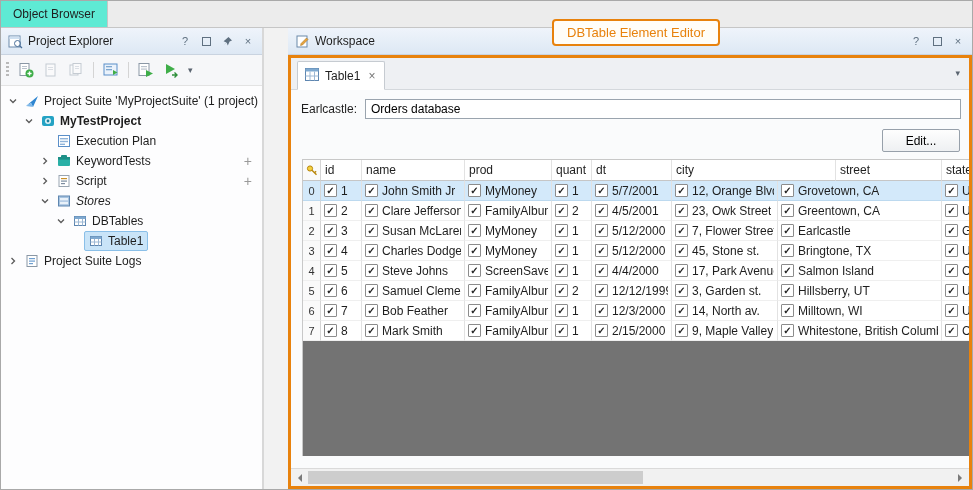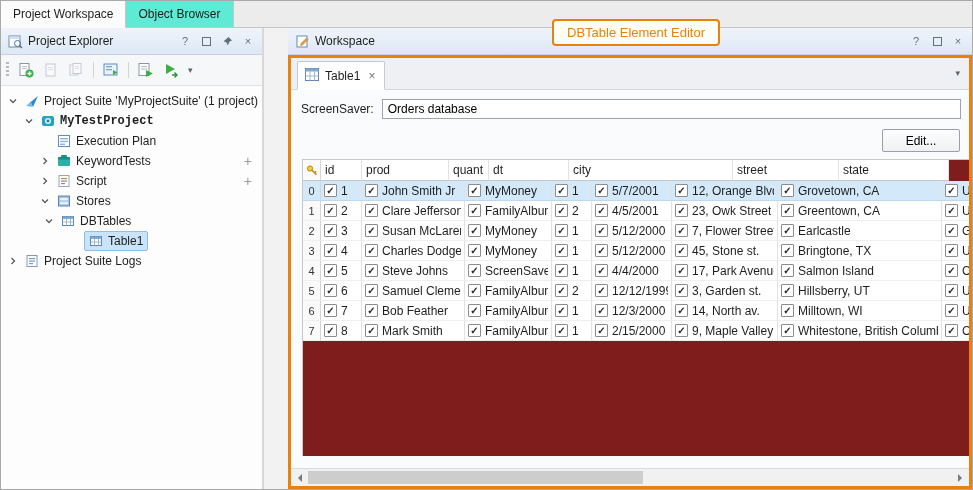--- a/index.html
+++ b/index.html
@@ -62,21 +62,21 @@
   .tab-caret{position:absolute;right:9px;top:10px;font-size:9px;color:#5a6470;}
 
   .desc-row{display:flex;align-items:center;gap:8px;padding:9px 8px 3px 10px;flex:none;}
   .desc-input{flex:1;height:20px;border:1px solid #9aa4ae;background:#fff;
               font:12px "Liberation Sans",sans-serif;padding:0 5px;box-sizing:border-box;}
   .edit-row{display:flex;justify-content:flex-end;padding:7px 9px 5px;flex:none;}
   .edit-btn{width:78px;height:23px;border:1px solid #97a0aa;border-radius:2px;
             background:linear-gradient(#fefefe,#eef0f2);font:12px "Liberation Sans",sans-serif;}
 
   .grid-wrap{flex:1;min-height:0;margin:2px 0 12px 11px;border-top:1px solid #c8c8c8;
-             border-left:1px solid #c8c8c8;background:#7f1d1d;overflow:hidden;}
+             border-left:1px solid #c8c8c8;background:#737373;overflow:hidden;}
   .grid{width:749px;}
   .g-row{display:flex;height:20px;}
   .g-hdr{height:21px;}
   .g-cell{flex:none;box-sizing:border-box;display:flex;align-items:center;padding:0 3px;
           border-right:1px solid #e2e2e2;border-bottom:1px solid #efefef;
           white-space:nowrap;overflow:hidden;background:#fff;}
   .g-hcell{border-bottom:1px solid #c6c6c6;padding-left:4px;}
   .g-gutter{justify-content:center;padding:0;background:#fafafa;border-right:1px solid #d5d5d5;
             font-size:11px;color:#333;}
   .g-sel .g-cell{background:#d3e9fa;border-bottom-color:#bcd9ef;}
@@ -92,21 +92,20 @@
   .tri-r{width:0;height:0;border:4px solid transparent;border-left-color:#7a7a7a;margin-left:3px;}
   .hs-track{flex:1;height:100%;display:flex;align-items:center;}
   .hs-thumb{height:13px;width:52%;background:#cdcdcd;}
 </style>
 </head>
 <body>
 
 <div class="app">
 
   <div class="app-tabs">
-    <div class="app-tab active">Project Workspace</div>
     <div class="app-tab">Object Browser</div>
   </div>
 
   <div class="main">
 
     <div class="left-panel">
       <div class="panel-header">
         <span class="hdr-ico">
           <svg width="15" height="15">
               <rect x="1" y="2" width="11" height="11" fill="#fff" stroke="#6b89aa"></rect>
@@ -193,21 +192,21 @@
             <span class="tree-sel">
               <span class="t-icon">
                 <svg width="14" height="14">
                   <polygon points="1,12 13,2 8,13 6,9" fill="#2f86d1"></polygon>
                   <polygon points="1,12 6,9 8,13" fill="#7db7e8"></polygon>
                 </svg>
               </span>
               <span class="tree-label">Project Suite 'MyProjectSuite' (1 project)</span>
             </span>
           </div>
-          <div class="tree-row" style="padding-left: 20px; font-family: Liberation Mono, monospace;">
+          <div class="tree-row" style="padding-left: 20px;">
             <span class="expander">
               <svg width="10" height="10">
                 <polyline points="2,3.5 5,6.5 8,3.5" fill="none" stroke="#5a5a5a" stroke-width="1.3"></polyline>
               </svg>
             </span>
             <span class="tree-sel">
               <span class="t-icon">
                 <svg width="14" height="14">
                   <rect x="1" y="2" width="12" height="10" rx="2" fill="#25a3c4"></rect>
                   <circle cx="7" cy="7" r="3" fill="#ffffff" opacity="0.85"></circle>
@@ -261,38 +260,38 @@
                   <rect x="2" y="1.5" width="10" height="11" fill="#fff" stroke="#9aa5b1"></rect>
                   <rect x="4" y="4" width="6" height="1.2" fill="#c98f2a"></rect>
                   <rect x="4" y="6.5" width="6" height="1.2" fill="#7d8da0"></rect>
                   <rect x="4" y="9" width="4" height="1.2" fill="#7d8da0"></rect>
                 </svg>
               </span>
               <span class="tree-label">Script</span>
             </span>
             <span class="add-plus">+</span>
           </div>
-          <div class="tree-row" style="padding-left: 36px;">
+          <div class="tree-row" style="padding-left: 36px; font-style: italic;">
             <span class="expander">
               <svg width="10" height="10">
                 <polyline points="2,3.5 5,6.5 8,3.5" fill="none" stroke="#5a5a5a" stroke-width="1.3"></polyline>
               </svg>
             </span>
             <span class="tree-sel">
               <span class="t-icon">
                 <svg width="14" height="14">
                   <rect x="1.5" y="2" width="11" height="10" fill="#a8c4e0" stroke="#5e86b0"></rect>
                   <rect x="3" y="4" width="8" height="2.4" fill="#e9f1f9"></rect>
                   <rect x="3" y="7.8" width="8" height="2.4" fill="#e9f1f9"></rect>
                 </svg>
               </span>
               <span class="tree-label">Stores</span>
             </span>
           </div>
-          <div class="tree-row" style="padding-left: 40px;">
+          <div class="tree-row" style="padding-left: 52px;">
             <span class="expander">
               <svg width="10" height="10">
                 <polyline points="2,3.5 5,6.5 8,3.5" fill="none" stroke="#5a5a5a" stroke-width="1.3"></polyline>
               </svg>
             </span>
             <span class="tree-sel">
               <span class="t-icon">
                 <svg width="14" height="14">
                   <rect x="1.5" y="2.5" width="11" height="9" fill="#fff" stroke="#5e86b0"></rect>
                   <rect x="1.5" y="2.5" width="11" height="2.5" fill="#7fa9d0"></rect>
@@ -372,38 +371,39 @@
                   <line x1="0.5" y1="8" x2="13.5" y2="8" stroke="#9db8d4"></line>
                 </svg>
             </span>
             <span>Table1</span>
             <span class="tab-close">×</span>
           </div>
           <span class="tab-caret">▾</span>
         </div>
 
         <div class="desc-row">
-          <label>ScreenSaver:</label>
+          <label>Earlcastle:</label>
           <input class="desc-input" type="text" value="Orders database" style="">
         </div>
 
         <div class="edit-row">
           <button class="edit-btn">Edit...</button>
         </div>
 
         <div class="grid-wrap">
           <div class="grid" id="grid">
               <div class="g-row g-hdr">
                 <div class="g-cell g-gutter g-hcell" style="width: 18px;">
                   <svg width="12" height="12" viewBox="0 0 12 12">
                     <circle cx="4" cy="4.5" r="2.6" fill="#f4d03f" stroke="#b8860b"></circle>
                     <path d="M6 6.2 L10.5 10.7 M8.6 8.8 L10.1 7.3" stroke="#b8860b" stroke-width="1.4" fill="none"></path>
                   </svg>
                 </div>
                 <div class="g-cell g-hcell" style="width: 41px;">id</div>
+                <div class="g-cell g-hcell" style="width: 103px;">name</div>
                 <div class="g-cell g-hcell" style="width: 87px;">prod</div>
                 <div class="g-cell g-hcell" style="width: 40px;">quant</div>
                 <div class="g-cell g-hcell" style="width: 80px;">dt</div>
                 <div class="g-cell g-hcell" style="width: 164px;">city</div>
                 <div class="g-cell g-hcell" style="width: 106px;">street</div>
                 <div class="g-cell g-hcell" style="width: 110px;">state</div>
               </div>
               <div class="g-row g-sel">
                 <div class="g-cell g-gutter" style="width: 18px;">0</div>
                 <div class="g-cell" style="width: 41px;">

